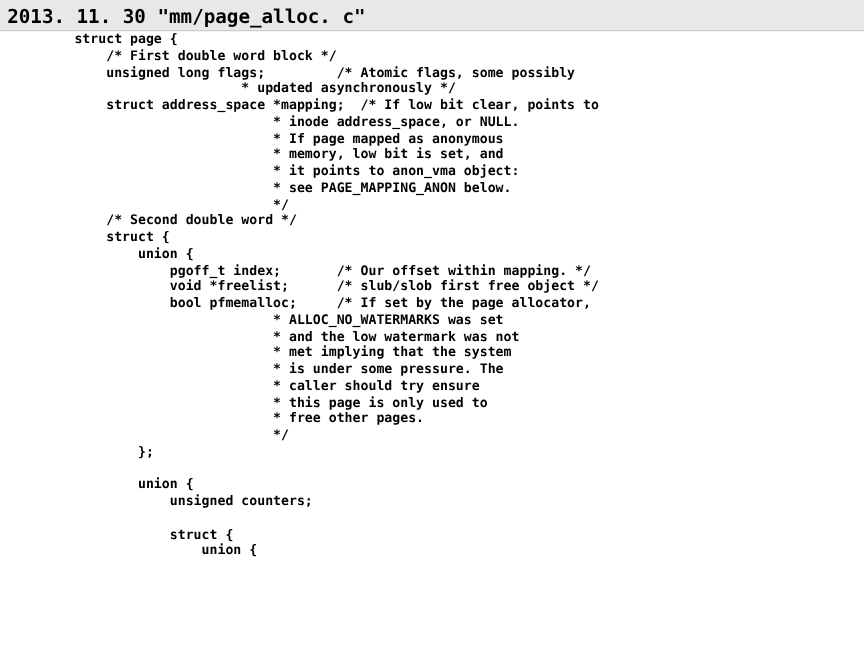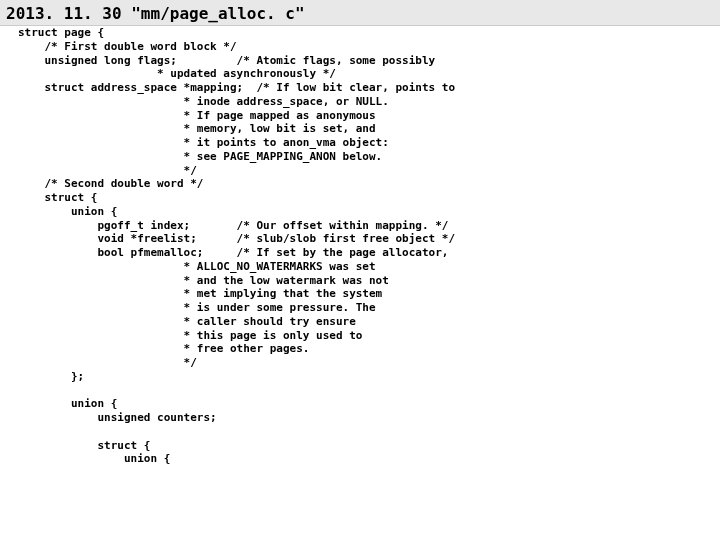--- a/index.html
+++ b/index.html
@@ -35,20 +35,21 @@
     white-space: pre;
   }
   .code {
     padding: 0 18px;
     font-size: 11px;
     line-height: 1.25;
     font-weight: bold;
     color: #000;
     white-space: pre;
     letter-spacing: 0px;
+    margin-left: 44px;
   }
 </style>
 </head>
 <body>
 
 <div class="slide">
   <div class="header">2013. 11. 30 "mm/page_alloc. c"</div>
   <div class="code">struct page {
     /* First double word block */
     unsigned long flags;         /* Atomic flags, some possibly

